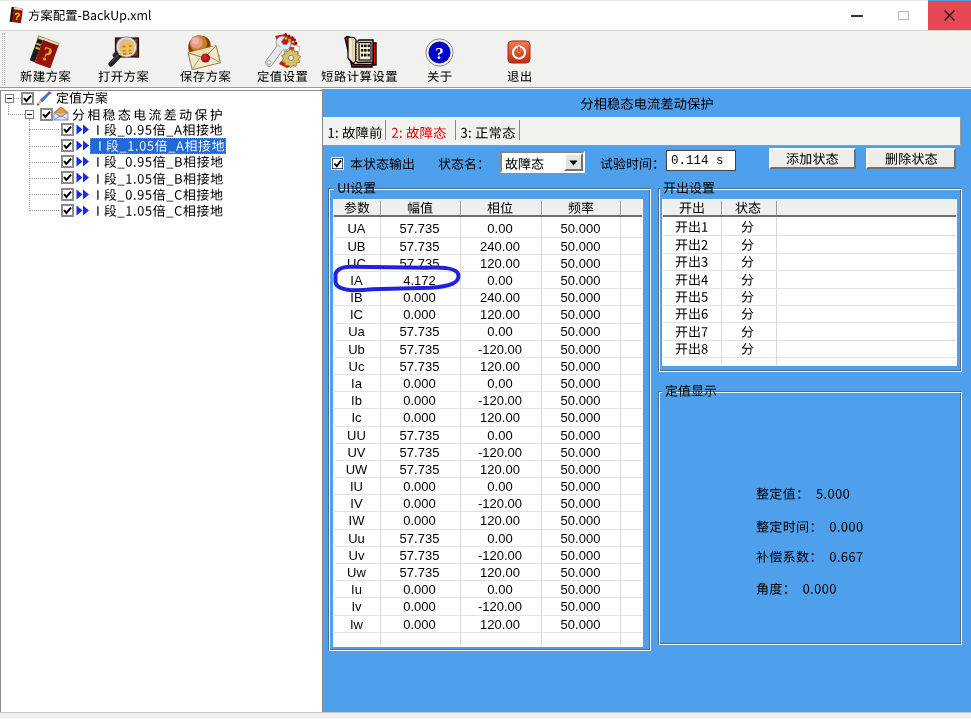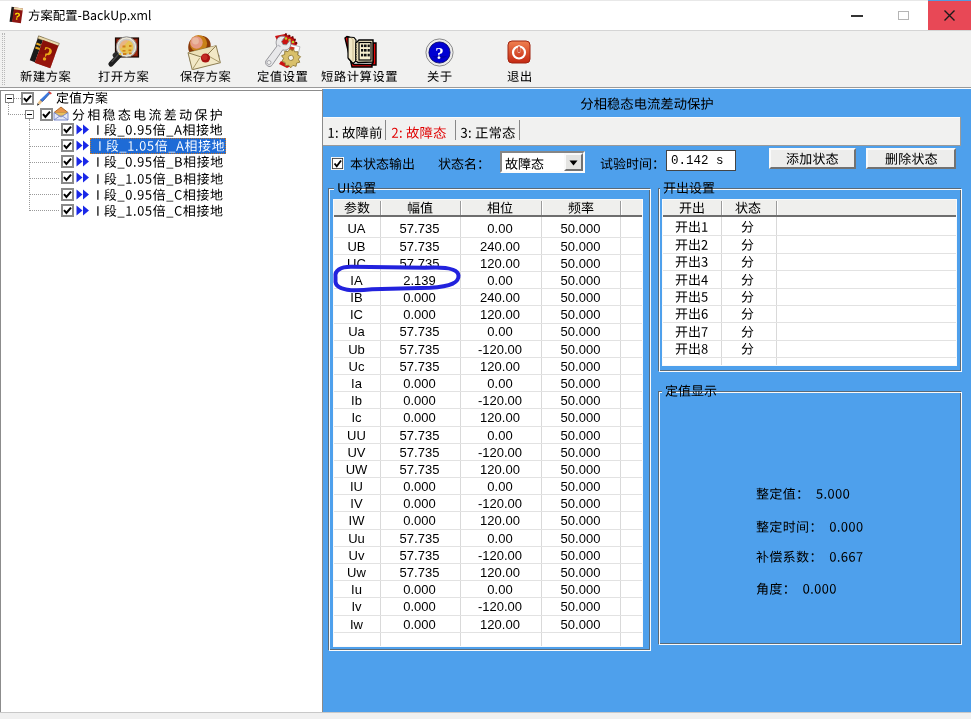--- a/index.html
+++ b/index.html
@@ -357,21 +357,21 @@
 <div style="position:absolute;left:564px;top:153px;width:19px;height:18px;background:#e4e4e2;border-top:2px solid #fafafa;border-left:2px solid #fafafa;border-bottom:2px solid #727272;border-right:2px solid #727272"></div>
 <svg style="position:absolute;left:569px;top:159.5px" width="9" height="6" viewBox="0 0 9 6">
     <path d="M0.5 0.5 L8.5 0.5 L4.5 5.5 Z" fill="#000"></path>
   </svg>
 <div style="position:absolute;left:600.0px;top:157.1px;width:65px;height:16px">
     <svg width="65" height="16" viewBox="0 -11.44 65 15.60" style="position:absolute;overflow:visible">
       <path d="M1.6 -10.1C2.2 -9.5 3.1 -8.7 3.4 -8.1L4.1 -8.8C3.7 -9.3 2.9 -10.1 2.2 -10.7ZM10.1 -10.3C10.6 -9.8 11.2 -9.0 11.5 -8.5L12.2 -8.9C11.9 -9.5 11.3 -10.2 10.8 -10.8ZM0.7 -6.8V-5.9H2.5V-1.2C2.5 -0.7 2.1 -0.3 1.8 -0.1C2.0 0.1 2.2 0.5 2.3 0.7C2.5 0.5 2.9 0.2 5.1 -1.3C5.0 -1.5 4.9 -1.8 4.8 -2.1L3.4 -1.2V-6.8ZM8.7 -10.9 8.8 -8.2H4.5V-7.3H8.8C9.1 -2.4 9.7 1.0 11.3 1.0C11.8 1.0 12.3 0.5 12.6 -1.7C12.4 -1.8 12.0 -2.1 11.8 -2.3C11.7 -1.0 11.6 -0.3 11.3 -0.3C10.5 -0.3 10.0 -3.3 9.8 -7.3H12.5V-8.2H9.8C9.7 -9.1 9.7 -9.9 9.7 -10.9ZM4.7 -0.8 5.0 0.1C6.0 -0.2 7.5 -0.6 8.8 -1.0L8.7 -1.9L7.2 -1.5V-4.5H8.4V-5.4H4.9V-4.5H6.3V-1.2Z M13.4 -1.9 13.6 -1.1C14.6 -1.4 15.8 -1.7 17.0 -2.0L16.9 -2.8C15.6 -2.5 14.3 -2.1 13.4 -1.9ZM19.9 -6.9V-6.0H23.8V-6.9ZM19.1 -4.7C19.4 -3.7 19.8 -2.4 19.9 -1.6L20.7 -1.8C20.6 -2.6 20.2 -3.9 19.8 -4.9ZM21.4 -5.0C21.6 -4.1 21.8 -2.8 21.9 -1.9L22.7 -2.0C22.6 -2.9 22.4 -4.2 22.1 -5.1ZM14.4 -8.5C14.3 -7.1 14.1 -5.2 14.0 -4.0H17.5C17.3 -1.4 17.1 -0.3 16.8 -0.0C16.7 0.1 16.6 0.1 16.4 0.1C16.1 0.1 15.5 0.1 14.9 0.1C15.0 0.3 15.1 0.6 15.1 0.9C15.8 0.9 16.4 0.9 16.7 0.9C17.1 0.9 17.3 0.8 17.6 0.5C18.0 0.1 18.1 -1.1 18.4 -4.4C18.4 -4.6 18.4 -4.8 18.4 -4.8L17.5 -4.8H17.4C17.5 -6.2 17.7 -8.6 17.8 -10.3H13.8V-9.5H16.9C16.8 -7.9 16.7 -6.1 16.5 -4.8H14.9C15.0 -5.9 15.1 -7.3 15.2 -8.5ZM21.7 -11.0C20.9 -9.2 19.4 -7.6 17.9 -6.6C18.1 -6.4 18.3 -6.0 18.5 -5.8C19.7 -6.7 20.9 -7.9 21.8 -9.3C22.7 -8.1 24.0 -6.7 25.2 -5.9C25.3 -6.1 25.5 -6.5 25.7 -6.8C24.5 -7.5 23.0 -8.9 22.2 -10.2L22.5 -10.7ZM18.7 -0.5V0.4H25.3V-0.5H23.3C23.9 -1.7 24.7 -3.4 25.2 -4.7L24.3 -5.0C23.9 -3.6 23.1 -1.7 22.5 -0.5Z M32.2 -5.9C32.9 -4.9 33.7 -3.5 34.2 -2.7L35.0 -3.2C34.6 -4.0 33.7 -5.3 33.0 -6.3ZM30.2 -5.2V-2.3H28.0V-5.2ZM30.2 -6.1H28.0V-8.9H30.2ZM27.1 -9.8V-0.3H28.0V-1.4H31.1V-9.8ZM35.9 -10.9V-8.3H31.7V-7.4H35.9V-0.4C35.9 -0.2 35.8 -0.1 35.6 -0.1C35.3 -0.1 34.3 -0.1 33.3 -0.1C33.4 0.2 33.6 0.6 33.7 0.9C35.0 0.9 35.8 0.9 36.3 0.7C36.7 0.6 36.9 0.3 36.9 -0.4V-7.4H38.5V-8.3H36.9V-10.9Z M40.2 -8.0V1.0H41.2V-8.0ZM40.4 -10.3C41.0 -9.7 41.7 -8.9 42.0 -8.4L42.8 -8.9C42.4 -9.4 41.7 -10.2 41.1 -10.8ZM43.9 -3.8H47.0V-2.1H43.9ZM43.9 -6.4H47.0V-4.7H43.9ZM43.0 -7.2V-1.3H48.0V-7.2ZM43.6 -10.2V-9.3H49.9V-0.1C49.9 0.0 49.8 0.1 49.6 0.1C49.5 0.1 48.9 0.1 48.4 0.1C48.5 0.3 48.7 0.7 48.7 1.0C49.5 1.0 50.1 1.0 50.4 0.8C50.8 0.7 50.9 0.4 50.9 -0.1V-10.2Z M55.2 -6.3C55.8 -6.3 56.2 -6.7 56.2 -7.3C56.2 -7.9 55.8 -8.3 55.2 -8.3C54.7 -8.3 54.3 -7.9 54.3 -7.3C54.3 -6.7 54.7 -6.3 55.2 -6.3ZM55.2 0.1C55.8 0.1 56.2 -0.3 56.2 -0.9C56.2 -1.5 55.8 -1.9 55.2 -1.9C54.7 -1.9 54.3 -1.5 54.3 -0.9C54.3 -0.3 54.7 0.1 55.2 0.1Z" fill="#000"></path>
     </svg>
   </div>
 <div style="position:absolute;left:666px;top:150px;width:70px;height:21px;background:#fff;border:1px solid #444"></div>
-<div style="position:absolute;left:671px;top:161px;transform:translate(0,-50%);font:normal 12.5px 'Liberation Mono',sans-serif;color:#000;white-space:pre;letter-spacing:0">0.142 s</div>
+<div style="position:absolute;left:671px;top:161px;transform:translate(0,-50%);font:normal 12.5px 'Liberation Mono',sans-serif;color:#000;white-space:pre;letter-spacing:0">0.114 s</div>
 <div style="position:absolute;left:769px;top:148px;width:87px;height:21px;background:#ededec;border-top:2px solid #fafafa;border-left:2px solid #fafafa;border-bottom:2px solid #727272;border-right:2px solid #727272"></div>
 <div style="position:absolute;left:786.2px;top:151.6px;width:53px;height:16px">
     <svg width="53" height="16" viewBox="0 -11.44 53 15.60" style="position:absolute;overflow:visible">
       <path d="M5.3 -3.8C5.0 -2.8 4.4 -1.6 3.6 -1.0L4.4 -0.4C5.2 -1.2 5.7 -2.4 6.1 -3.5ZM8.4 -3.3C8.7 -2.4 9.1 -1.3 9.2 -0.5L10.0 -0.8C9.9 -1.6 9.5 -2.7 9.1 -3.5ZM10.0 -3.7C10.7 -2.7 11.5 -1.3 11.8 -0.4L12.6 -0.8C12.3 -1.7 11.5 -3.0 10.7 -4.0ZM6.9 -5.2V-0.0C6.9 0.1 6.9 0.2 6.7 0.2C6.5 0.2 6.0 0.2 5.3 0.2C5.4 0.4 5.6 0.8 5.6 1.0C6.5 1.0 7.0 1.0 7.4 0.9C7.7 0.7 7.8 0.5 7.8 -0.0V-5.2ZM1.1 -10.1C1.9 -9.7 2.8 -9.1 3.2 -8.7L3.8 -9.5C3.3 -9.9 2.4 -10.5 1.7 -10.8ZM0.5 -6.6C1.3 -6.2 2.2 -5.7 2.7 -5.3L3.2 -6.1C2.8 -6.5 1.8 -7.0 1.0 -7.3ZM0.8 0.3 1.7 0.9C2.2 -0.3 2.9 -1.8 3.4 -3.1L2.6 -3.7C2.0 -2.2 1.3 -0.6 0.8 0.3ZM4.3 -10.2V-9.3H7.1C7.0 -8.7 6.8 -8.1 6.5 -7.5H3.7V-6.6H6.1C5.4 -5.6 4.5 -4.6 3.3 -4.0C3.5 -3.9 3.8 -3.5 3.9 -3.3C5.4 -4.1 6.4 -5.2 7.1 -6.6H8.8C9.5 -5.3 10.7 -4.1 12.0 -3.5C12.1 -3.7 12.4 -4.1 12.6 -4.3C11.5 -4.7 10.5 -5.6 9.8 -6.6H12.4V-7.5H7.6C7.8 -8.1 8.0 -8.7 8.2 -9.3H12.0V-10.2Z M20.6 -9.3V0.8H21.6V-0.1H24.1V0.7H25.1V-9.3ZM21.6 -1.1V-8.4H24.1V-1.1ZM15.7 -10.8 15.7 -8.4H13.9V-7.5H15.7C15.6 -4.2 15.2 -1.3 13.6 0.4C13.8 0.5 14.2 0.8 14.3 1.1C16.1 -0.9 16.5 -4.0 16.6 -7.5H18.6C18.5 -2.5 18.4 -0.7 18.1 -0.3C18.0 -0.2 17.9 -0.1 17.7 -0.1C17.5 -0.1 16.9 -0.1 16.3 -0.2C16.4 0.1 16.5 0.5 16.6 0.8C17.2 0.8 17.8 0.8 18.1 0.8C18.5 0.7 18.7 0.6 19.0 0.3C19.4 -0.3 19.5 -2.2 19.6 -8.0C19.6 -8.1 19.6 -8.4 19.6 -8.4H16.7L16.7 -10.8Z M36.0 -10.1C36.6 -9.3 37.3 -8.3 37.6 -7.7L38.4 -8.2C38.0 -8.8 37.4 -9.8 36.8 -10.5ZM27.0 -8.8C27.6 -8.0 28.4 -7.0 28.7 -6.3L29.5 -6.9C29.2 -7.5 28.4 -8.5 27.8 -9.2ZM34.1 -10.9V-7.9L34.0 -7.1H31.0V-6.1H34.0C33.8 -4.0 33.1 -1.6 30.7 0.4C30.9 0.6 31.2 0.8 31.4 1.0C33.4 -0.6 34.3 -2.6 34.7 -4.5C35.4 -2.0 36.6 -0.1 38.3 1.0C38.5 0.8 38.8 0.4 39.0 0.2C37.0 -0.9 35.8 -3.3 35.2 -6.1H38.8V-7.1H35.0L35.0 -7.9V-10.9ZM26.8 -2.5 27.4 -1.7C28.1 -2.3 28.8 -3.0 29.6 -3.8V1.0H30.6V-10.9H29.6V-5.0C28.6 -4.0 27.5 -3.1 26.8 -2.5Z M44.6 -5.3C45.3 -4.9 46.2 -4.2 46.7 -3.7L47.5 -4.3C47.0 -4.8 46.1 -5.4 45.4 -5.8ZM43.1 -3.1V-0.6C43.1 0.5 43.5 0.8 45.0 0.8C45.3 0.8 47.7 0.8 48.0 0.8C49.3 0.8 49.6 0.4 49.7 -1.3C49.5 -1.4 49.1 -1.5 48.9 -1.7C48.8 -0.3 48.7 -0.1 48.0 -0.1C47.5 -0.1 45.4 -0.1 45.1 -0.1C44.2 -0.1 44.1 -0.2 44.1 -0.6V-3.1ZM44.9 -3.4C45.7 -2.8 46.6 -1.8 47.0 -1.2L47.8 -1.7C47.3 -2.3 46.4 -3.2 45.7 -3.9ZM49.3 -3.1C50.0 -1.9 50.7 -0.5 50.9 0.5L51.8 0.1C51.6 -0.8 50.9 -2.2 50.2 -3.3ZM41.6 -3.1C41.4 -2.1 40.9 -0.8 40.3 0.1L41.2 0.5C41.8 -0.4 42.2 -1.8 42.5 -2.8ZM45.7 -11.0C45.6 -10.3 45.5 -9.7 45.4 -9.1H40.3V-8.2H45.1C44.5 -6.5 43.2 -5.1 40.2 -4.3C40.4 -4.1 40.6 -3.7 40.7 -3.5C44.1 -4.4 45.5 -6.1 46.2 -8.2C47.1 -5.8 48.8 -4.3 51.4 -3.6C51.5 -3.8 51.8 -4.2 52.1 -4.5C49.7 -5.0 48.1 -6.3 47.2 -8.2H51.9V-9.1H46.4C46.5 -9.7 46.6 -10.3 46.7 -11.0Z" fill="#000"></path>
     </svg>
   </div>
 <div style="position:absolute;left:866px;top:148px;width:90px;height:21px;background:#ededec;border-top:2px solid #fafafa;border-left:2px solid #fafafa;border-bottom:2px solid #727272;border-right:2px solid #727272"></div>
 <div style="position:absolute;left:884.7px;top:151.6px;width:53px;height:16px">
     <svg width="53" height="16" viewBox="0 -11.44 53 15.60" style="position:absolute;overflow:visible">
       <path d="M9.2 -9.5V-2.1H10.0V-9.5ZM11.1 -10.7V-0.1C11.1 0.1 11.0 0.2 10.9 0.2C10.7 0.2 10.2 0.2 9.5 0.2C9.7 0.4 9.8 0.8 9.8 1.0C10.6 1.0 11.2 1.0 11.5 0.9C11.8 0.7 12.0 0.5 12.0 -0.1V-10.7ZM0.6 -5.8V-5.0H1.4V-4.3C1.4 -2.7 1.3 -0.8 0.5 0.6C0.7 0.7 1.1 0.9 1.2 1.1C2.1 -0.4 2.2 -2.6 2.2 -4.3V-5.0H3.4V-0.2C3.4 -0.0 3.4 0.0 3.2 0.0C3.1 0.0 2.7 0.1 2.2 0.0C2.3 0.3 2.4 0.7 2.5 0.9C3.2 0.9 3.6 0.9 3.9 0.7C4.2 0.6 4.3 0.3 4.3 -0.1V-5.0H5.2V-4.9C5.2 -3.1 5.1 -0.9 4.4 0.6C4.6 0.7 4.9 0.9 5.1 1.0C5.9 -0.6 6.0 -3.1 6.0 -4.9V-5.0H7.2V-0.2C7.2 0.0 7.1 0.0 7.0 0.1C6.9 0.1 6.4 0.1 6.0 0.0C6.1 0.3 6.2 0.7 6.2 0.9C6.9 0.9 7.4 0.9 7.6 0.7C7.9 0.6 8.0 0.3 8.0 -0.1V-5.0H8.7V-5.8H8.0V-10.5H5.2V-5.8H4.3V-10.5H1.4V-5.8ZM2.2 -9.6H3.4V-5.8H2.2ZM6.0 -9.6H7.2V-5.8H6.0Z M19.4 -2.9C18.9 -1.9 18.3 -1.0 17.6 -0.3C17.8 -0.2 18.2 0.1 18.3 0.2C19.0 -0.5 19.7 -1.6 20.2 -2.6ZM23.1 -2.6C23.8 -1.8 24.6 -0.6 25.0 0.1L25.8 -0.3C25.4 -1.1 24.6 -2.2 23.9 -3.0ZM14.2 -10.4V1.0H15.1V-9.5H16.8C16.4 -8.6 16.0 -7.5 15.7 -6.6C16.7 -5.5 16.9 -4.7 16.9 -3.9C16.9 -3.5 16.8 -3.2 16.6 -3.0C16.5 -2.9 16.4 -2.9 16.2 -2.9C16.0 -2.9 15.7 -2.9 15.4 -2.9C15.5 -2.7 15.6 -2.3 15.6 -2.1C15.9 -2.0 16.3 -2.0 16.5 -2.1C16.8 -2.1 17.1 -2.2 17.2 -2.3C17.6 -2.6 17.8 -3.1 17.8 -3.8C17.8 -4.7 17.5 -5.6 16.5 -6.7C17.0 -7.7 17.5 -9.0 17.9 -10.1L17.3 -10.4L17.1 -10.4ZM18.0 -4.5V-3.6H21.4V-0.1C21.4 0.1 21.4 0.1 21.2 0.1C21.0 0.2 20.4 0.2 19.6 0.1C19.8 0.4 19.9 0.8 20.0 1.0C20.9 1.0 21.5 1.0 21.9 0.9C22.3 0.7 22.4 0.4 22.4 -0.1V-3.6H25.6V-4.5H22.4V-6.1H24.4V-6.9H19.2V-6.1H21.4V-4.5ZM21.8 -11.0C20.9 -9.5 19.3 -7.9 17.7 -7.1C17.9 -6.9 18.2 -6.6 18.3 -6.4C19.6 -7.1 20.9 -8.2 21.8 -9.5C22.9 -8.1 24.1 -7.2 25.2 -6.5C25.4 -6.8 25.6 -7.1 25.9 -7.3C24.7 -7.9 23.5 -8.8 22.3 -10.2L22.6 -10.7Z M36.0 -10.1C36.6 -9.3 37.3 -8.3 37.6 -7.7L38.4 -8.2C38.0 -8.8 37.4 -9.8 36.8 -10.5ZM27.0 -8.8C27.6 -8.0 28.4 -7.0 28.7 -6.3L29.5 -6.9C29.2 -7.5 28.4 -8.5 27.8 -9.2ZM34.1 -10.9V-7.9L34.0 -7.1H31.0V-6.1H34.0C33.8 -4.0 33.1 -1.6 30.7 0.4C30.9 0.6 31.2 0.8 31.4 1.0C33.4 -0.6 34.3 -2.6 34.7 -4.5C35.4 -2.0 36.6 -0.1 38.3 1.0C38.5 0.8 38.8 0.4 39.0 0.2C37.0 -0.9 35.8 -3.3 35.2 -6.1H38.8V-7.1H35.0L35.0 -7.9V-10.9ZM26.8 -2.5 27.4 -1.7C28.1 -2.3 28.8 -3.0 29.6 -3.8V1.0H30.6V-10.9H29.6V-5.0C28.6 -4.0 27.5 -3.1 26.8 -2.5Z M44.6 -5.3C45.3 -4.9 46.2 -4.2 46.7 -3.7L47.5 -4.3C47.0 -4.8 46.1 -5.4 45.4 -5.8ZM43.1 -3.1V-0.6C43.1 0.5 43.5 0.8 45.0 0.8C45.3 0.8 47.7 0.8 48.0 0.8C49.3 0.8 49.6 0.4 49.7 -1.3C49.5 -1.4 49.1 -1.5 48.9 -1.7C48.8 -0.3 48.7 -0.1 48.0 -0.1C47.5 -0.1 45.4 -0.1 45.1 -0.1C44.2 -0.1 44.1 -0.2 44.1 -0.6V-3.1ZM44.9 -3.4C45.7 -2.8 46.6 -1.8 47.0 -1.2L47.8 -1.7C47.3 -2.3 46.4 -3.2 45.7 -3.9ZM49.3 -3.1C50.0 -1.9 50.7 -0.5 50.9 0.5L51.8 0.1C51.6 -0.8 50.9 -2.2 50.2 -3.3ZM41.6 -3.1C41.4 -2.1 40.9 -0.8 40.3 0.1L41.2 0.5C41.8 -0.4 42.2 -1.8 42.5 -2.8ZM45.7 -11.0C45.6 -10.3 45.5 -9.7 45.4 -9.1H40.3V-8.2H45.1C44.5 -6.5 43.2 -5.1 40.2 -4.3C40.4 -4.1 40.6 -3.7 40.7 -3.5C44.1 -4.4 45.5 -6.1 46.2 -8.2C47.1 -5.8 48.8 -4.3 51.4 -3.6C51.5 -3.8 51.8 -4.2 52.1 -4.5C49.7 -5.0 48.1 -6.3 47.2 -8.2H51.9V-9.1H46.4C46.5 -9.7 46.6 -10.3 46.7 -11.0Z" fill="#000"></path>
@@ -448,21 +448,21 @@
 <div style="position:absolute;left:419.5px;top:245.58px;transform:translate(-50%,-50%);font:normal 13px 'Liberation Sans',sans-serif;color:#000;white-space:pre;letter-spacing:0">57.735</div>
 <div style="position:absolute;left:500px;top:245.58px;transform:translate(-50%,-50%);font:normal 13px 'Liberation Sans',sans-serif;color:#000;white-space:pre;letter-spacing:0">240.00</div>
 <div style="position:absolute;left:580.5px;top:245.58px;transform:translate(-50%,-50%);font:normal 13px 'Liberation Sans',sans-serif;color:#000;white-space:pre;letter-spacing:0">50.000</div>
 <div style="position:absolute;left:334px;top:270.96px;width:308px;height:1px;background:#e2e2e2"></div>
 <div style="position:absolute;left:356.5px;top:262.76px;transform:translate(-50%,-50%);font:normal 13px 'Liberation Sans',sans-serif;color:#000;white-space:pre;letter-spacing:0">UC</div>
 <div style="position:absolute;left:419.5px;top:262.76px;transform:translate(-50%,-50%);font:normal 13px 'Liberation Sans',sans-serif;color:#000;white-space:pre;letter-spacing:0">57.735</div>
 <div style="position:absolute;left:500px;top:262.76px;transform:translate(-50%,-50%);font:normal 13px 'Liberation Sans',sans-serif;color:#000;white-space:pre;letter-spacing:0">120.00</div>
 <div style="position:absolute;left:580.5px;top:262.76px;transform:translate(-50%,-50%);font:normal 13px 'Liberation Sans',sans-serif;color:#000;white-space:pre;letter-spacing:0">50.000</div>
 <div style="position:absolute;left:334px;top:288.14px;width:308px;height:1px;background:#e2e2e2"></div>
 <div style="position:absolute;left:356.5px;top:279.94px;transform:translate(-50%,-50%);font:normal 13px 'Liberation Sans',sans-serif;color:#000;white-space:pre;letter-spacing:0">IA</div>
-<div style="position:absolute;left:419.5px;top:279.94px;transform:translate(-50%,-50%);font:normal 13px 'Liberation Sans',sans-serif;color:#000;white-space:pre;letter-spacing:0">2.139</div>
+<div style="position:absolute;left:419.5px;top:279.94px;transform:translate(-50%,-50%);font:normal 13px 'Liberation Sans',sans-serif;color:#000;white-space:pre;letter-spacing:0">4.172</div>
 <div style="position:absolute;left:500px;top:279.94px;transform:translate(-50%,-50%);font:normal 13px 'Liberation Sans',sans-serif;color:#000;white-space:pre;letter-spacing:0">0.00</div>
 <div style="position:absolute;left:580.5px;top:279.94px;transform:translate(-50%,-50%);font:normal 13px 'Liberation Sans',sans-serif;color:#000;white-space:pre;letter-spacing:0">50.000</div>
 <div style="position:absolute;left:334px;top:305.32px;width:308px;height:1px;background:#e2e2e2"></div>
 <div style="position:absolute;left:356.5px;top:297.12px;transform:translate(-50%,-50%);font:normal 13px 'Liberation Sans',sans-serif;color:#000;white-space:pre;letter-spacing:0">IB</div>
 <div style="position:absolute;left:419.5px;top:297.12px;transform:translate(-50%,-50%);font:normal 13px 'Liberation Sans',sans-serif;color:#000;white-space:pre;letter-spacing:0">0.000</div>
 <div style="position:absolute;left:500px;top:297.12px;transform:translate(-50%,-50%);font:normal 13px 'Liberation Sans',sans-serif;color:#000;white-space:pre;letter-spacing:0">240.00</div>
 <div style="position:absolute;left:580.5px;top:297.12px;transform:translate(-50%,-50%);font:normal 13px 'Liberation Sans',sans-serif;color:#000;white-space:pre;letter-spacing:0">50.000</div>
 <div style="position:absolute;left:334px;top:322.5px;width:308px;height:1px;background:#e2e2e2"></div>
 <div style="position:absolute;left:356.5px;top:314.3px;transform:translate(-50%,-50%);font:normal 13px 'Liberation Sans',sans-serif;color:#000;white-space:pre;letter-spacing:0">IC</div>
 <div style="position:absolute;left:419.5px;top:314.3px;transform:translate(-50%,-50%);font:normal 13px 'Liberation Sans',sans-serif;color:#000;white-space:pre;letter-spacing:0">0.000</div>

